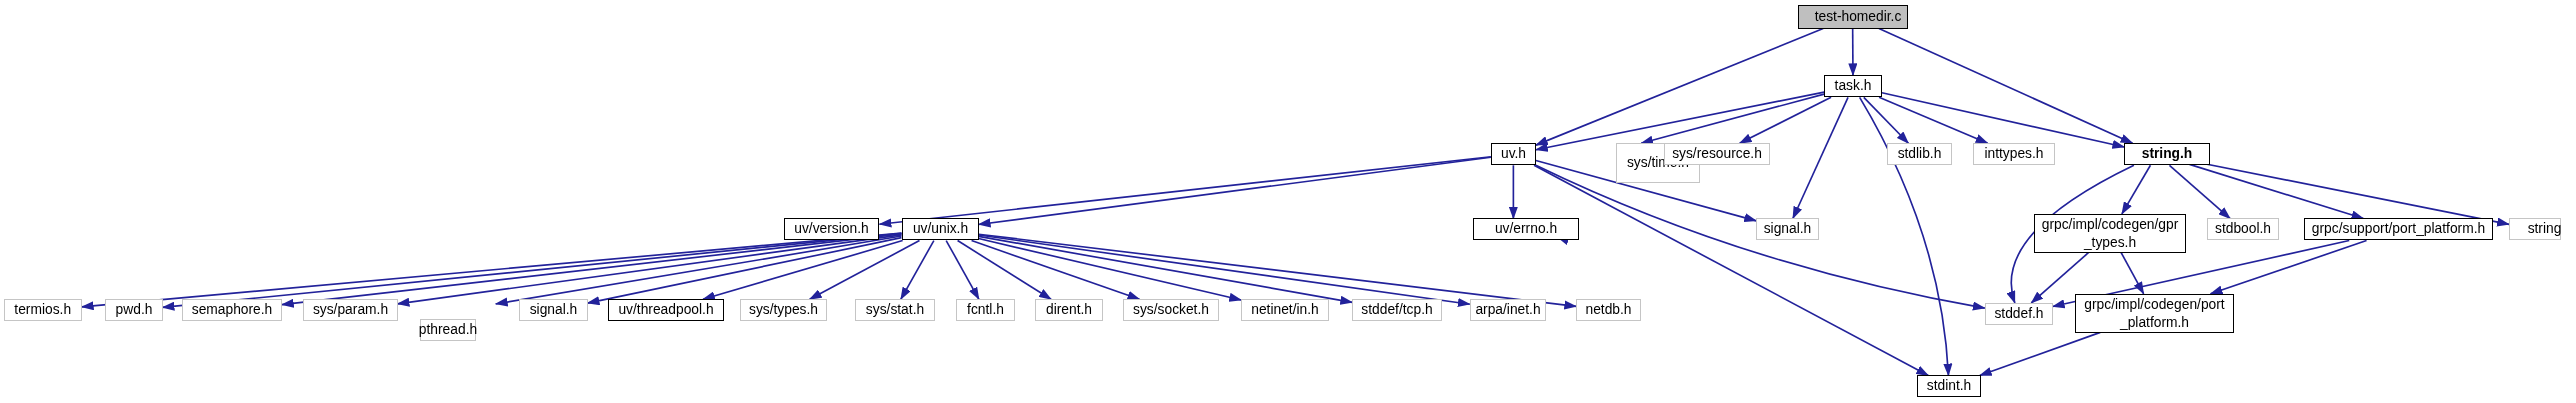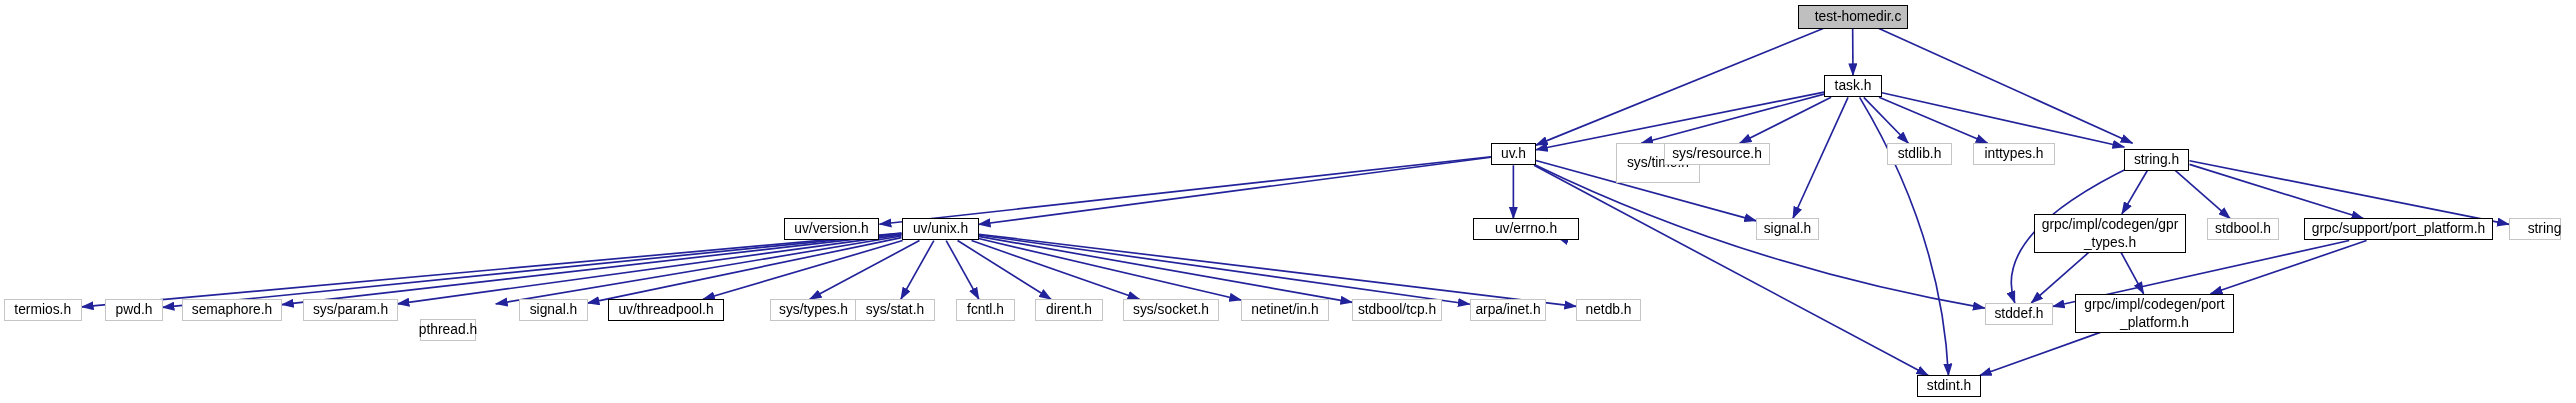--- a/index.html
+++ b/index.html
@@ -80,44 +80,44 @@
       <path d="M 2559 262 L 2236 333.77777777777777" fill="none" stroke="#22229a" stroke-width="1.8" marker-end="url(#arr)"></path>
       <path d="M 2287.83125 362 L 2156.525 409" fill="none" stroke="#22229a" stroke-width="1.8" marker-end="url(#arr)"></path>
     </svg>
     <div class="node root" style="left: 1798px; top: 4.6px; width: 110px; height: 24px;">test-homedir.c</div>
     <div class="node internal" style="left: 1824px; top: 75px; width: 58px; height: 22px;">task.h</div>
     <div class="node internal" style="left: 1491px; top: 143px; width: 45px; height: 22px;">uv.h</div>
     <div class="node external" style="left: 1616px; top: 143px; width: 84px; height: 40px;">sys/time.h</div>
     <div class="node external" style="left: 1664px; top: 143px; width: 106px; height: 22px;">sys/resource.h</div>
     <div class="node external" style="left: 1887px; top: 143px; width: 65px; height: 22px;">stdlib.h</div>
     <div class="node external" style="left: 1973px; top: 143px; width: 82px; height: 22px;">inttypes.h</div>
-    <div class="node internal" style="left: 2124px; top: 149px; width: 65px; height: 22px;">string.h</div>
+    <div class="node internal" style="left: 2124px; top: 143px; width: 86px; height: 22px; font-weight: bold;">string.h</div>
     <div class="node internal" style="left: 784px; top: 218px; width: 95px; height: 22px;">uv/version.h</div>
     <div class="node internal" style="left: 902px; top: 218px; width: 77px; height: 22px;">uv/unix.h</div>
     <div class="node internal" style="left: 1473px; top: 218px; width: 106px; height: 22px;">uv/errno.h</div>
     <div class="node external" style="left: 1756px; top: 218px; width: 63px; height: 22px;">signal.h</div>
     <div class="node internal" style="left: 2034px; top: 214px; width: 152px; height: 39px;">grpc/impl/codegen/gpr
 _types.h</div>
     <div class="node external" style="left: 2207px; top: 218px; width: 72px; height: 22px;">stdbool.h</div>
     <div class="node internal" style="left: 2304px; top: 218px; width: 189px; height: 22px;">grpc/support/port_platform.h</div>
     <div class="node external" style="left: 2509px; top: 218px; width: 52px; height: 22px; padding-left: 19px;">string</div>
     <div class="node external" style="left: 3.7px; top: 299px; width: 78px; height: 22px;">termios.h</div>
     <div class="node external" style="left: 105px; top: 299px; width: 58px; height: 22px;">pwd.h</div>
     <div class="node external" style="left: 182px; top: 299px; width: 100px; height: 22px;">semaphore.h</div>
     <div class="node external" style="left: 303px; top: 299px; width: 95px; height: 22px;">sys/param.h</div>
     <div class="node external" style="left: 420px; top: 299px; width: 56px; height: 22px; margin-top: 20px;">pthread.h</div>
     <div class="node external" style="left: 519px; top: 299px; width: 69px; height: 22px;">signal.h</div>
     <div class="node internal" style="left: 608px; top: 299px; width: 116px; height: 22px;">uv/threadpool.h</div>
-    <div class="node external" style="left: 770px; top: 299px; width: 87px; height: 22px;">sys/types.h</div>
+    <div class="node external" style="left: 740px; top: 299px; width: 87px; height: 22px;">sys/types.h</div>
     <div class="node external" style="left: 855px; top: 299px; width: 80px; height: 22px;">sys/stat.h</div>
     <div class="node external" style="left: 956px; top: 299px; width: 59px; height: 22px;">fcntl.h</div>
     <div class="node external" style="left: 1035px; top: 299px; width: 68px; height: 22px;">dirent.h</div>
     <div class="node external" style="left: 1123px; top: 299px; width: 96px; height: 22px;">sys/socket.h</div>
     <div class="node external" style="left: 1241px; top: 299px; width: 88px; height: 22px;">netinet/in.h</div>
-    <div class="node external" style="left: 1352px; top: 299px; width: 90px; height: 22px;">stdbool/tcp.h</div>
+    <div class="node external" style="left: 1352px; top: 299px; width: 90px; height: 22px;">stddef/tcp.h</div>
     <div class="node external" style="left: 1470px; top: 299px; width: 76px; height: 22px;">arpa/inet.h</div>
     <div class="node external" style="left: 1576px; top: 299px; width: 65px; height: 22px;">netdb.h</div>
     <div class="node external" style="left: 1985px; top: 303px; width: 68px; height: 22px;">stddef.h</div>
     <div class="node internal" style="left: 2075px; top: 294px; width: 159px; height: 39px;">grpc/impl/codegen/port
 _platform.h</div>
     <div class="node internal" style="left: 1917px; top: 375px; width: 64px; height: 22px;">stdint.h</div>
   </div>
 
 
 </body></html>

